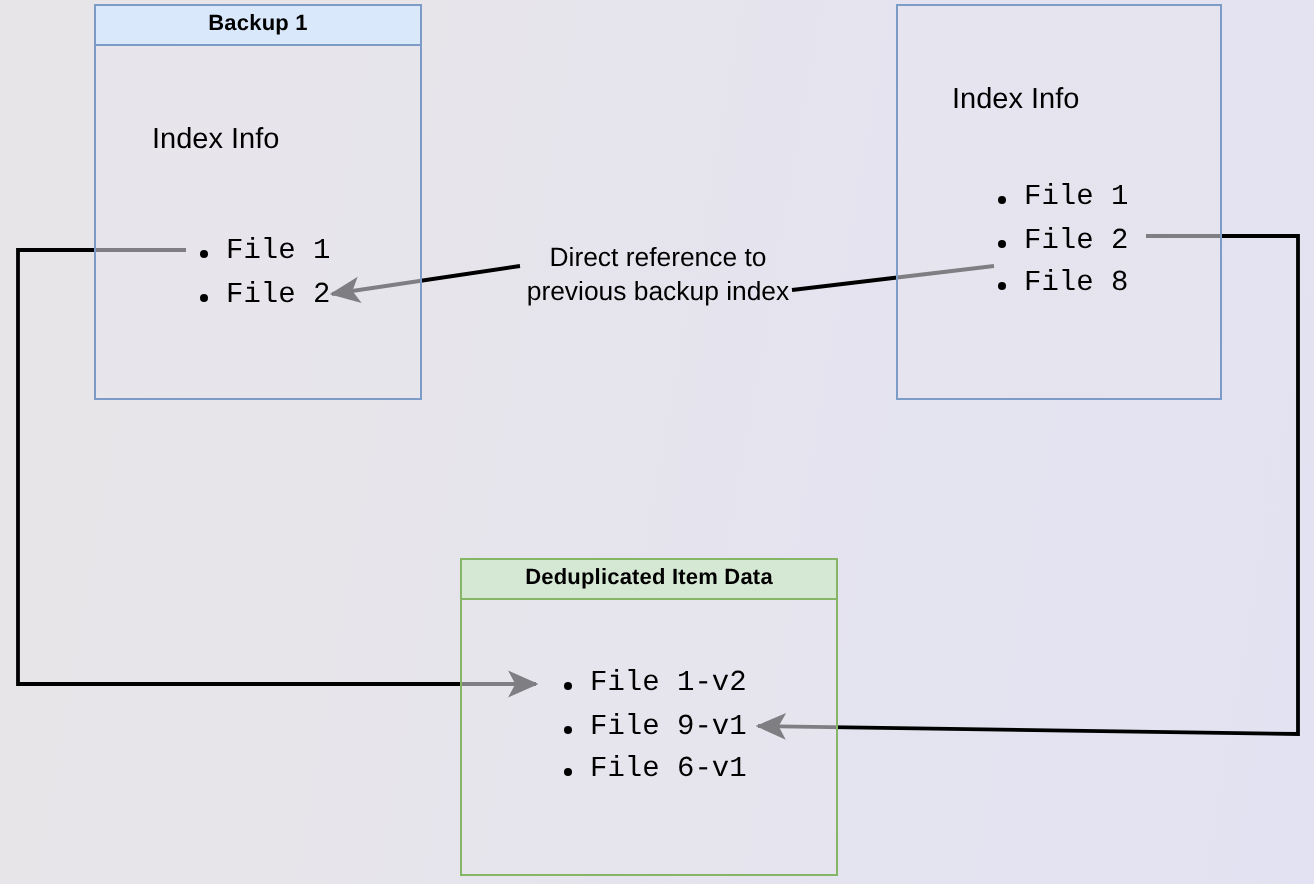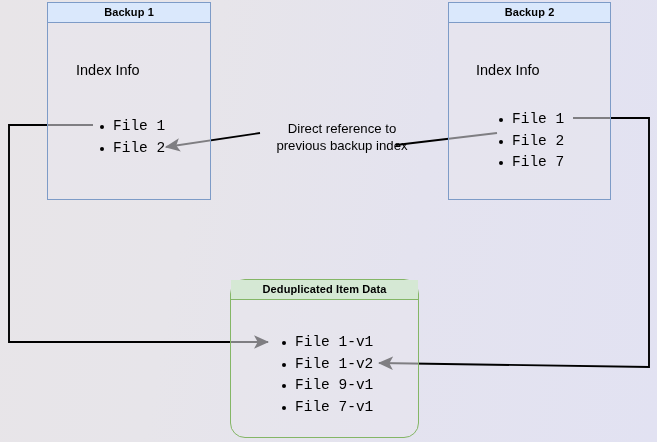--- a/index.html
+++ b/index.html
@@ -58,21 +58,21 @@
 
   
   .node.blue { border-color: #7d9bc7; }
   .node.blue .hdr {
     background: #dae8fc;
     border-bottom-color: #7d9bc7;
   }
   .node.blue .body { background: transparent; }
 
   
-  .node.green { border-color: #84b666; border-radius: 15px; }
+  .node.green { border-color: #84b666; }
   .node.green .hdr {
     background: #d5e8d4;
     border-bottom-color: #84b666;
   }
 
   .index-label {
     position: absolute;
     font-size: 14.5px;
     color: #000;
     white-space: nowrap;
@@ -138,39 +138,37 @@
     <div class="body">
       <div class="index-label" style="left:28px; top:39px;">Index Info</div>
       <ul class="filelist" style="left:51px; top:93px;">
         <li>File 1</li>
         <li>File 2</li>
       </ul>
     </div>
   </div>
 
   <div class="node blue" style="left:448px; top:2px; width:163px; height:198px;">
-    <div class="hdr">Backup 2</div>
     <div class="body">
       <div class="index-label" style="left:27px; top:39px;">Index Info</div>
       <ul class="filelist" style="left:49px; top:86px;">
         <li>File 1</li>
         <li>File 2</li>
-        <li>File 7</li>
+        <li>File 8</li>
       </ul>
     </div>
   </div>
 
   <div class="node green" style="left:230px; top:279px; width:189px; height:159px;">
     <div class="hdr">Deduplicated Item Data</div>
     <div class="body">
       <ul class="filelist" style="left:50px; top:32px;">
-        <li>File 1-v1</li>
         <li>File 1-v2</li>
         <li>File 9-v1</li>
-        <li>File 7-v1</li>
+        <li>File 6-v1</li>
       </ul>
     </div>
   </div>
 
-  <div class="edge-label" style="left:266px; top:121px; width:152px;">Direct reference to
+  <div class="edge-label" style="left:253px; top:121px; width:152px;">Direct reference to
 previous backup index</div>
 
 </div>
 
 </body></html>

